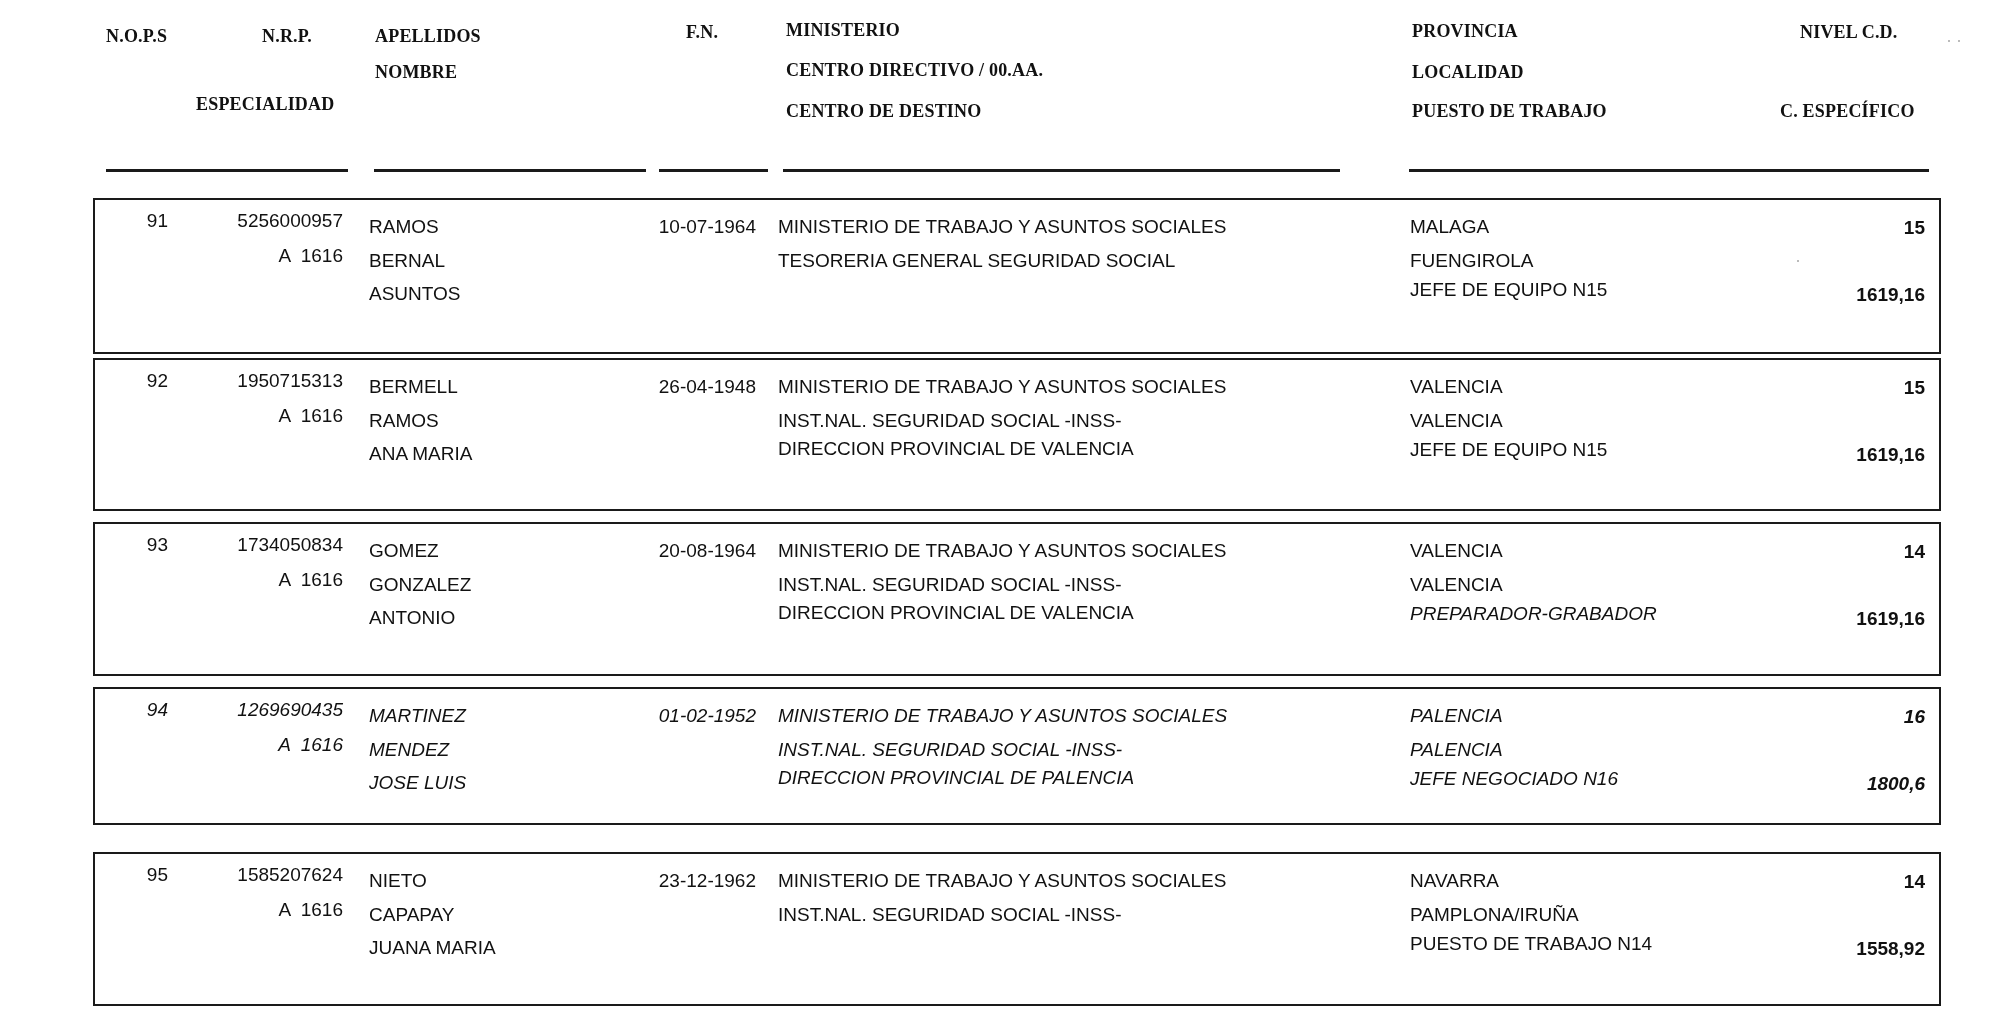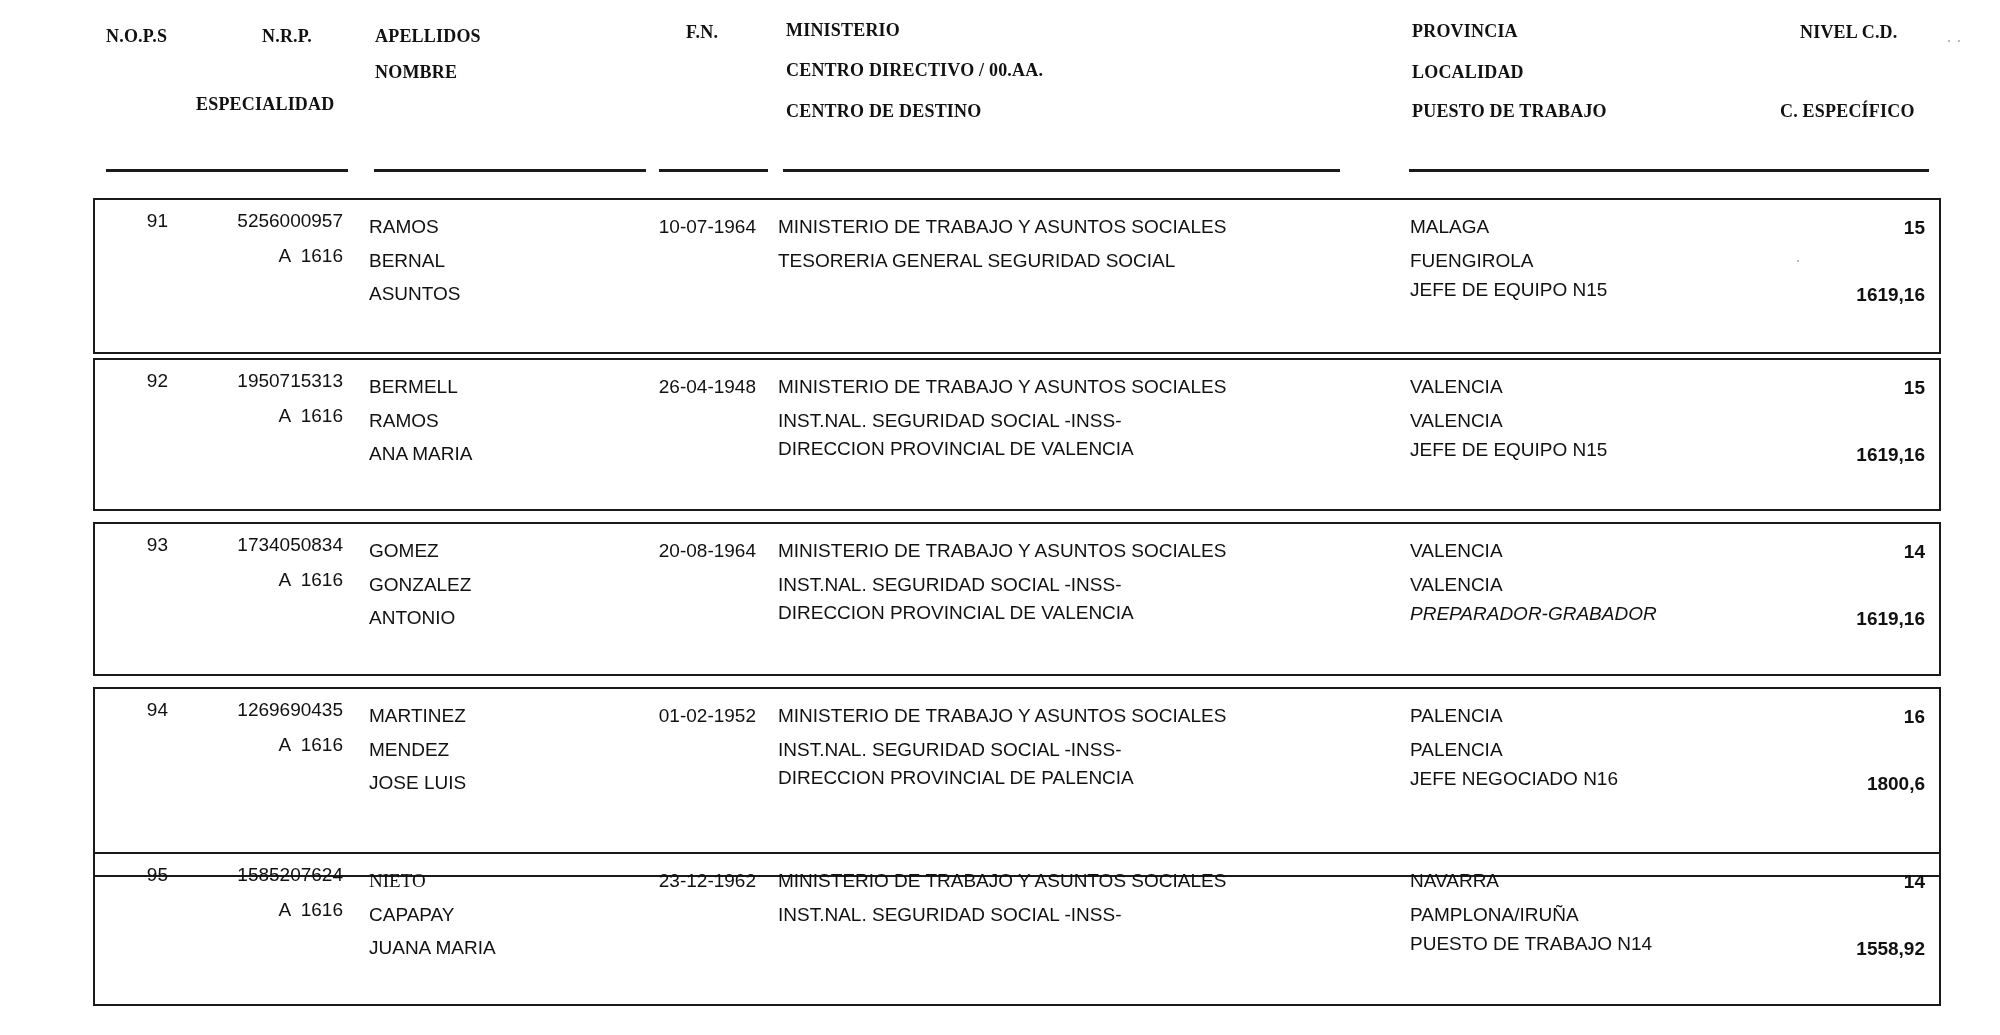--- a/index.html
+++ b/index.html
@@ -84,21 +84,21 @@
   <div class="cell" style="left:683px; top:16px;">MINISTERIO DE TRABAJO Y ASUNTOS SOCIALES</div>
   <div class="cell" style="left:683px; top:50px;">INST.NAL. SEGURIDAD SOCIAL -INSS-</div>
   <div class="cell wrap" style="left:683px; top:79px;">DIRECCION PROVINCIAL DE VALENCIA</div>
   <div class="cell" style="left:1315px; top:16px;">VALENCIA</div>
   <div class="cell" style="left:1315px; top:50px;">VALENCIA</div>
   <div class="cell" style="left:1315px; top:79px;font-style:italic;">PREPARADOR-GRABADOR</div>
   <div class="cell r" style="right:14px; top:17px; font-weight:bold;">14</div>
   <div class="cell r" style="right:14px; top:84px; font-weight:bold;">1619,16</div>
 </div>
 
-<div class="rec" style="top:687px; height:190px;">
+<div class="rec" style="top:687px; height:138px;font-style:italic;">
   <div class="cell r" style="right:1771px; top:10px;">94</div>
   <div class="cell r" style="right:1596px; top:10px;">1269690435</div>
   <div class="cell r" style="right:1596px; top:45px; white-space:pre;">A  1616</div>
   <div class="cell" style="left:274px; top:16px;">MARTINEZ</div>
   <div class="cell" style="left:274px; top:50px;">MENDEZ</div>
   <div class="cell" style="left:274px; top:83px;">JOSE LUIS</div>
   <div class="cell r" style="right:1183px; top:16px;">01-02-1952</div>
   <div class="cell" style="left:683px; top:16px;">MINISTERIO DE TRABAJO Y ASUNTOS SOCIALES</div>
   <div class="cell" style="left:683px; top:50px;">INST.NAL. SEGURIDAD SOCIAL -INSS-</div>
   <div class="cell wrap" style="left:683px; top:79px;">DIRECCION PROVINCIAL DE PALENCIA</div>
@@ -106,21 +106,21 @@
   <div class="cell" style="left:1315px; top:50px;">PALENCIA</div>
   <div class="cell" style="left:1315px; top:79px;">JEFE NEGOCIADO N16</div>
   <div class="cell r" style="right:14px; top:17px; font-weight:bold;">16</div>
   <div class="cell r" style="right:14px; top:84px; font-weight:bold;">1800,6</div>
 </div>
 
 <div class="rec" style="top:852px; height:154px;">
   <div class="cell r" style="right:1771px; top:10px;">95</div>
   <div class="cell r" style="right:1596px; top:10px;">1585207624</div>
   <div class="cell r" style="right:1596px; top:45px; white-space:pre;">A  1616</div>
-  <div class="cell" style="left:274px; top:16px;font-family:Liberation Serif, serif;">NIETO</div>
+  <div class="cell" style="left:274px; top:16px;">NIETO</div>
   <div class="cell" style="left:274px; top:50px;">CAPAPAY</div>
   <div class="cell" style="left:274px; top:83px;">JUANA MARIA</div>
   <div class="cell r" style="right:1183px; top:16px;">23-12-1962</div>
   <div class="cell" style="left:683px; top:16px;">MINISTERIO DE TRABAJO Y ASUNTOS SOCIALES</div>
   <div class="cell" style="left:683px; top:50px;">INST.NAL. SEGURIDAD SOCIAL -INSS-</div>
   <div class="cell" style="left:1315px; top:16px;">NAVARRA</div>
   <div class="cell" style="left:1315px; top:50px;">PAMPLONA/IRUÑA</div>
   <div class="cell" style="left:1315px; top:79px;">PUESTO DE TRABAJO N14</div>
   <div class="cell r" style="right:14px; top:17px; font-weight:bold;">14</div>
   <div class="cell r" style="right:14px; top:84px; font-weight:bold;">1558,92</div>

